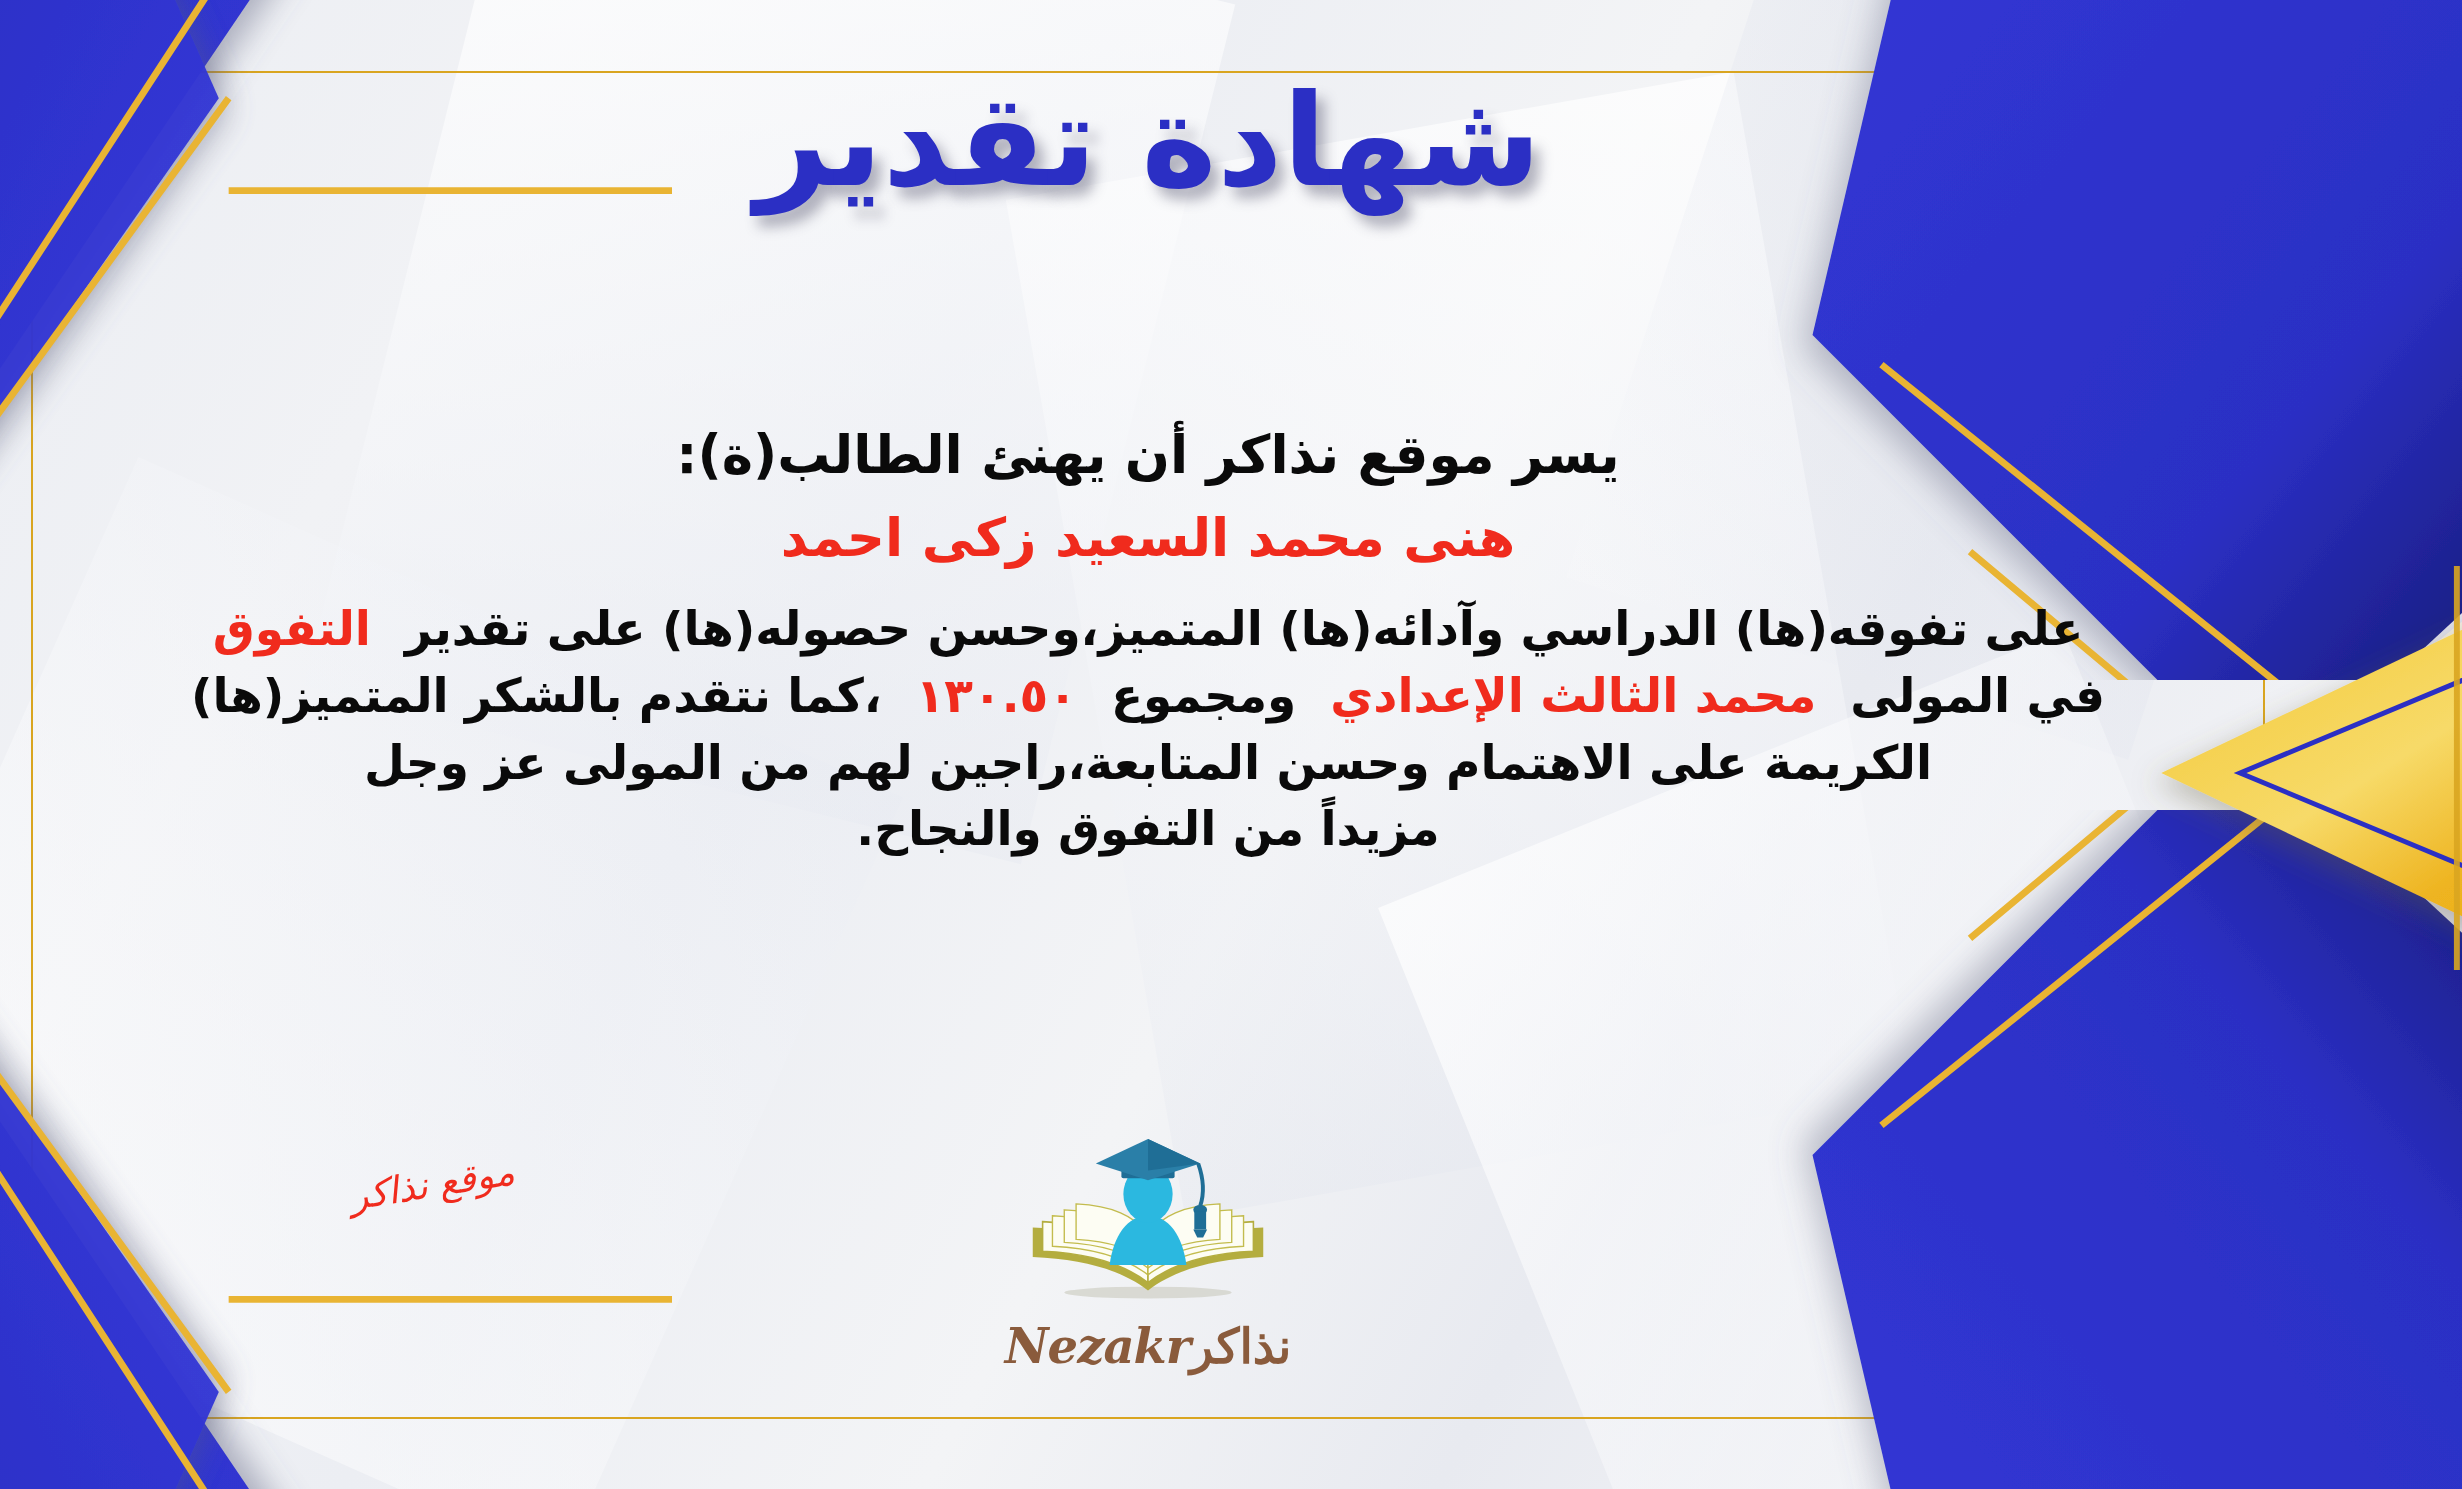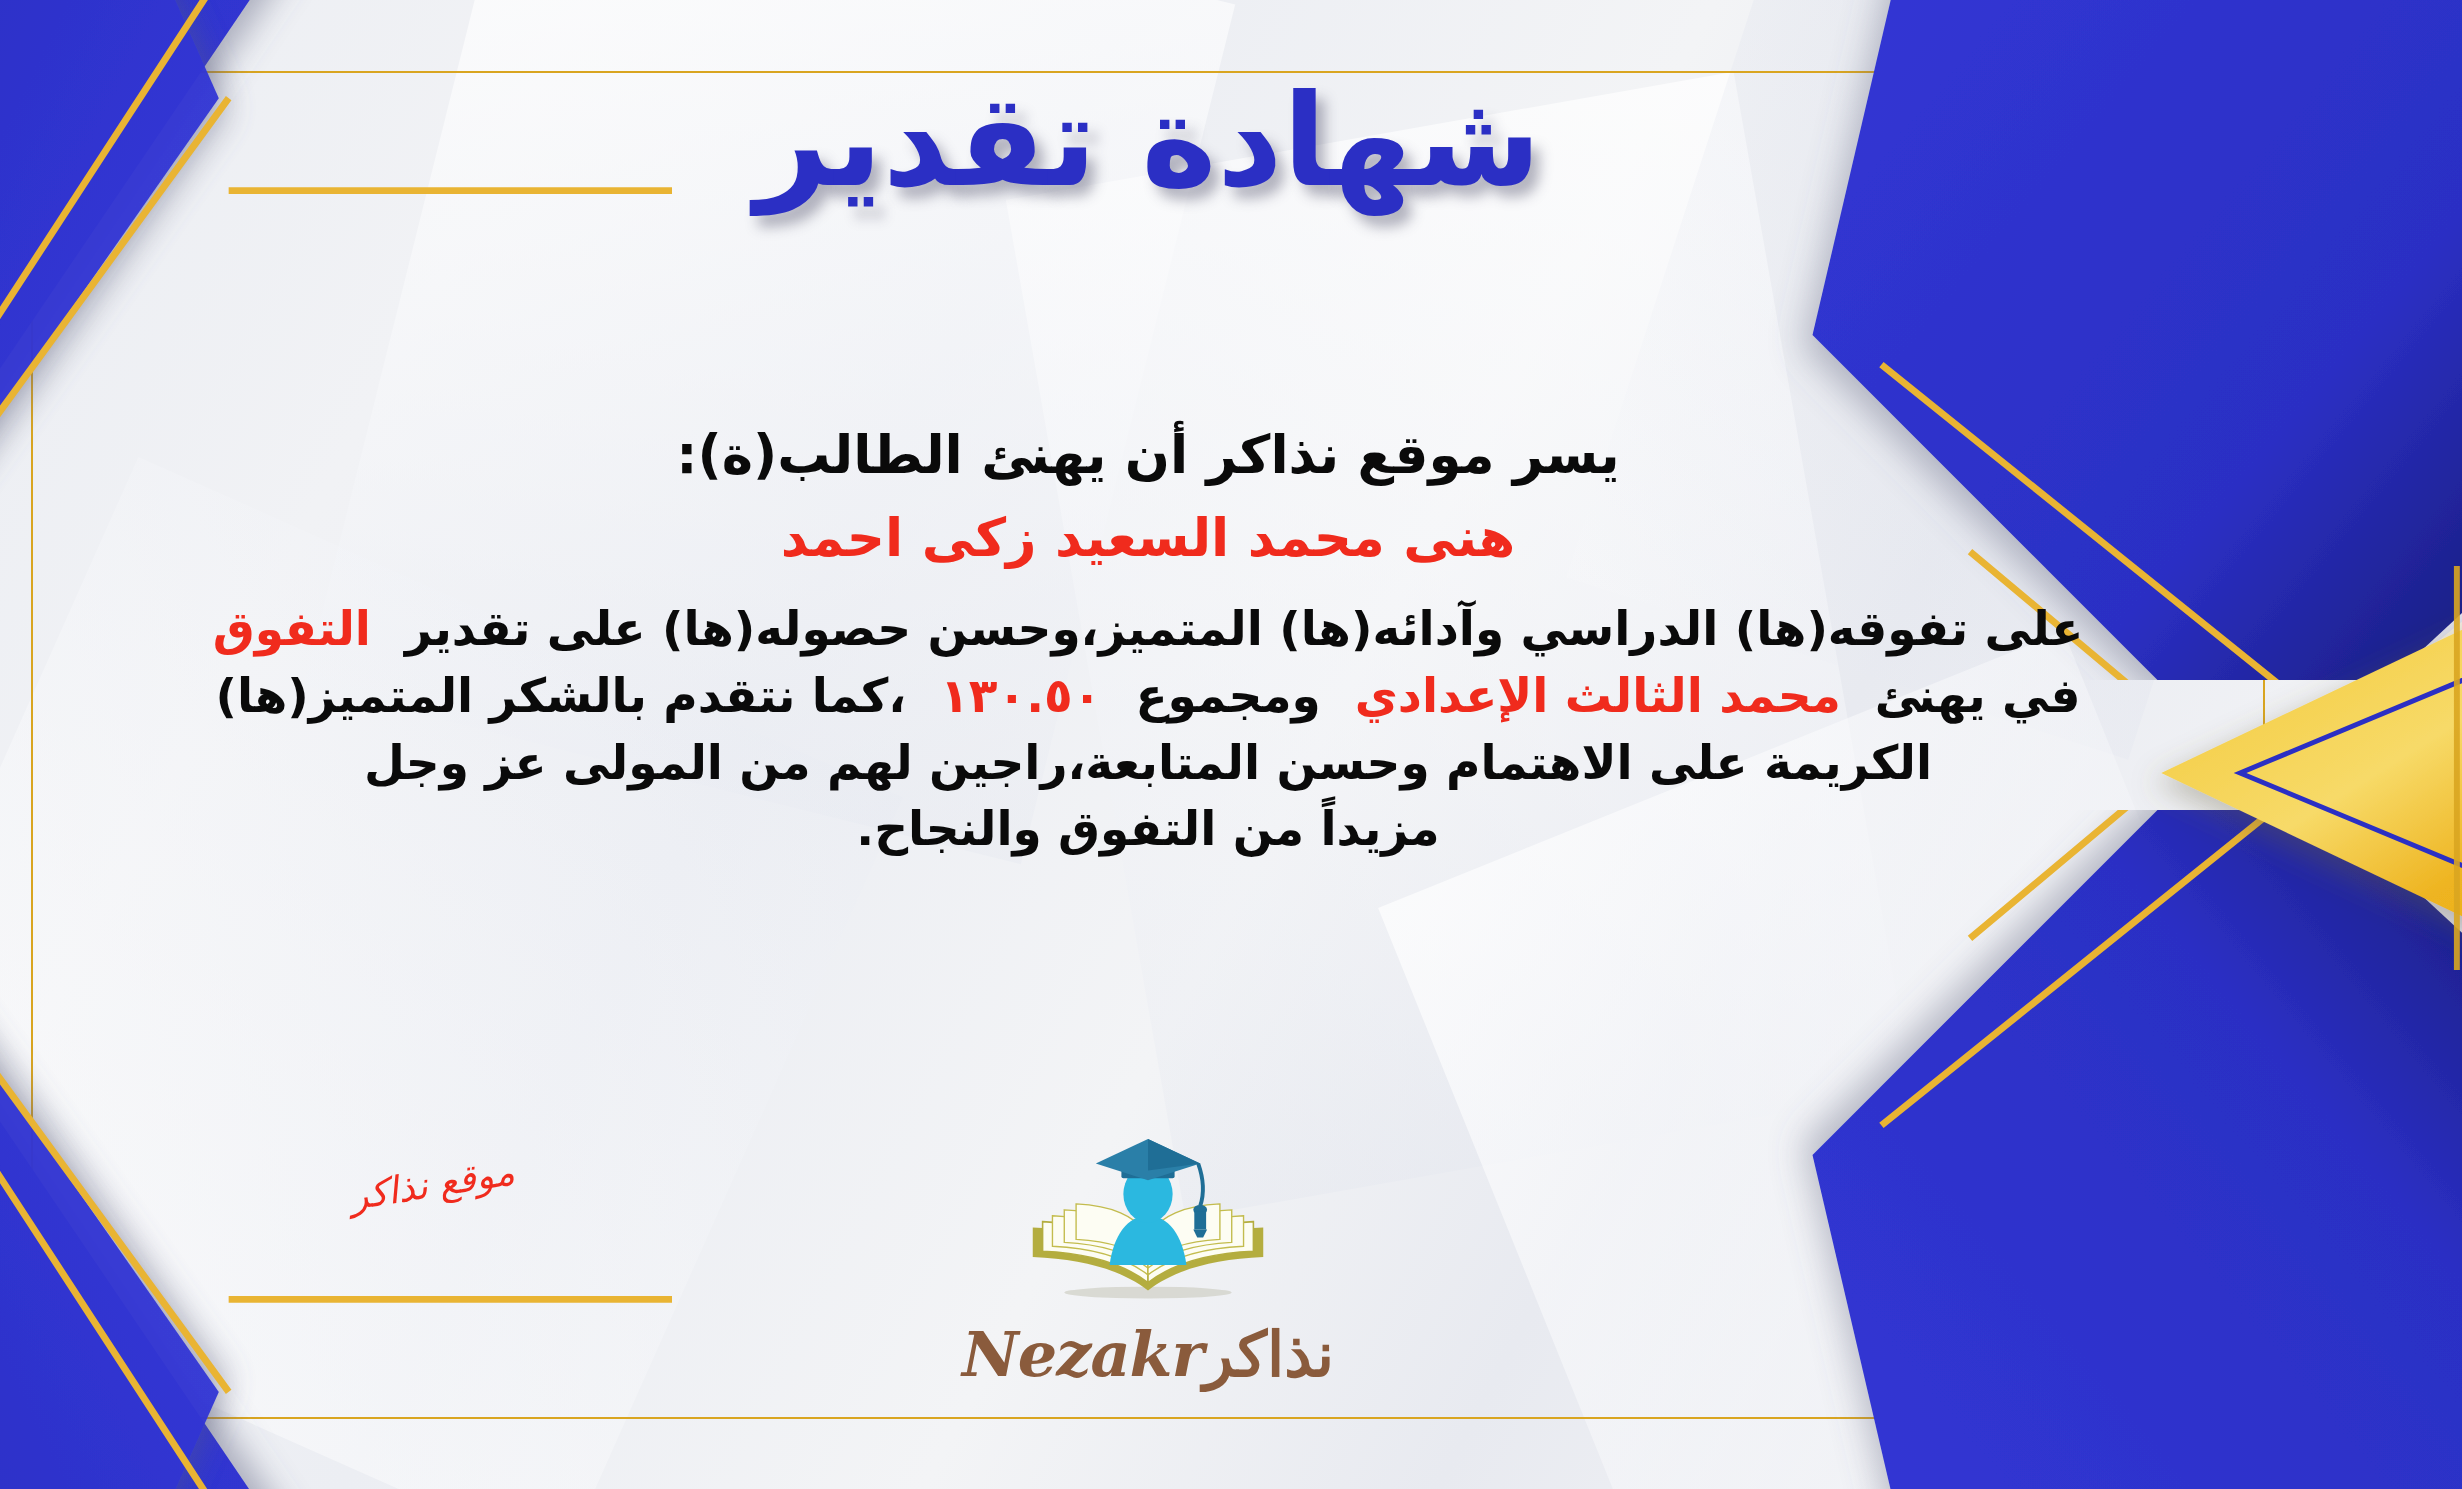--- a/index.html
+++ b/index.html
@@ -160,21 +160,21 @@
     top: 1133px;
     left: 0; right: 0;
     display: flex;
     flex-direction: column;
     align-items: center;
     z-index: 6;
   }
   .logo-mark { width: 266px; height: 197px; display: block; }
   .logo-text {
     margin-top: -11.8px;
-    font-size: 62px;
+    font-size: 48px;
     font-weight: 700;
     color: #8a5b3c;
     font-family: "DejaVu Serif", "Liberation Serif", serif;
     direction: rtl;
     white-space: nowrap;
     letter-spacing: -1px;
   }
   .logo-text .latin {
     font-family: "DejaVu Serif", "Liberation Serif", serif;
     font-style: italic;
@@ -291,21 +291,21 @@
 
     <div class="line-name">هنى محمد السعيد زكى احمد</div>
 
     <div class="para">
 
       <span class="ln">
         <span>على تفوقه(ها) الدراسي وآدائه(ها) المتميز،وحسن حصوله(ها) على تقدير</span><span class="sp"></span><span class="hl">التفوق</span>
       </span>
 
       <span class="ln">
-        <span>في يهنئ</span><span class="sp"></span><span class="hl">محمد الثالث الإعدادي</span><span class="sp"></span><span>ومجموع</span><span class="sp"></span><span class="hl">١٣٠.٥٠</span><span class="sp"></span><span>،كما نتقدم بالشكر المتميز(ها)</span>
+        <span>في المولى</span><span class="sp"></span><span class="hl">محمد الثالث الإعدادي</span><span class="sp"></span><span>ومجموع</span><span class="sp"></span><span class="hl">١٣٠.٥٠</span><span class="sp"></span><span>،كما نتقدم بالشكر المتميز(ها)</span>
       </span>
 
       <span class="ln">الكريمة على الاهتمام وحسن المتابعة،راجين لهم من المولى عز وجل</span>
 
       <span class="ln">مزيداً من التفوق والنجاح.</span>
 
     </div>
   </div>
 
   <div class="signature-block">

